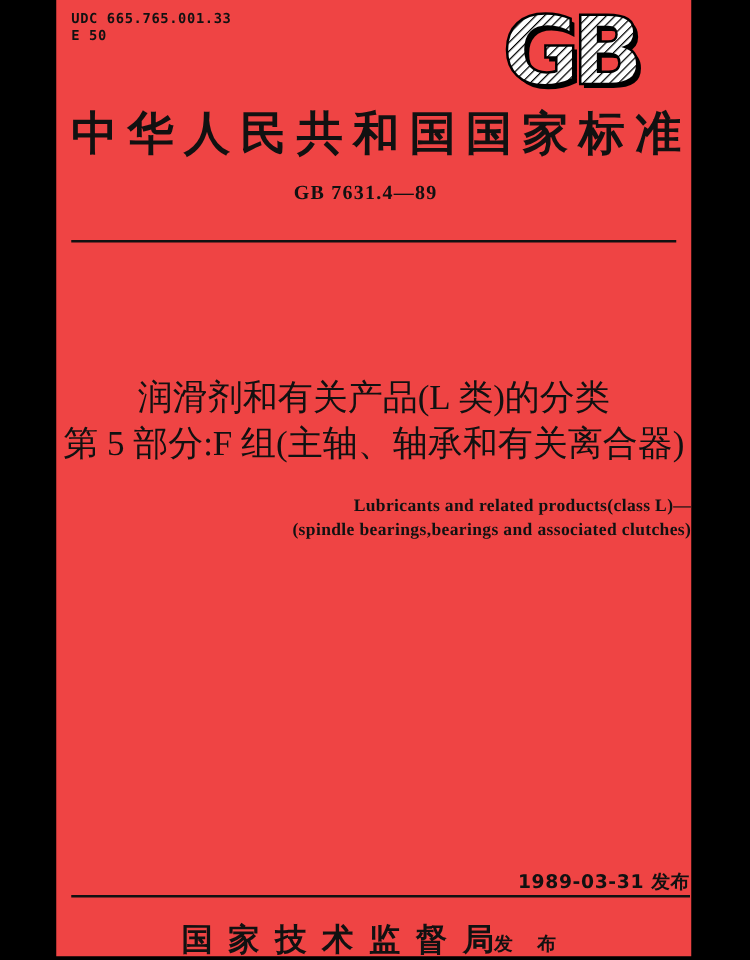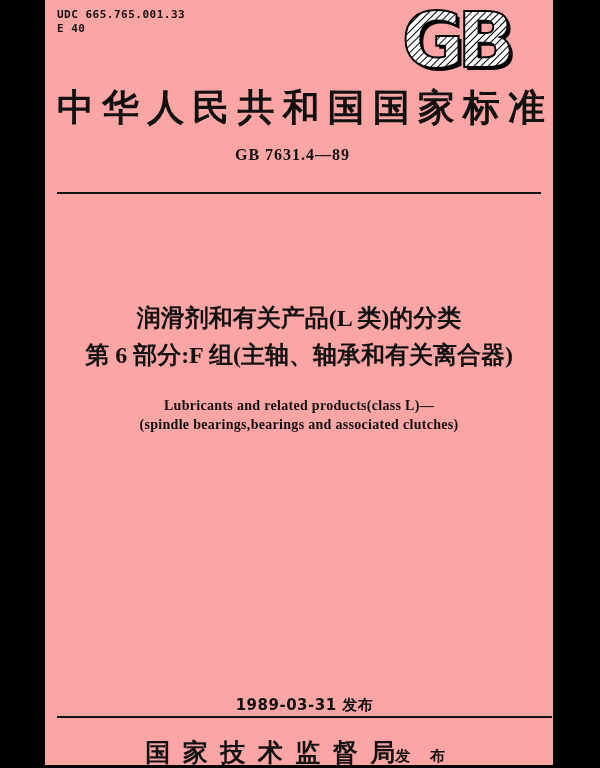--- a/index.html
+++ b/index.html
@@ -1,20 +1,20 @@
 <!DOCTYPE html>
 <html><head>
 <meta charset="utf-8">
 <style>
   * { margin: 0; padding: 0; box-sizing: border-box; }
   html, body { background: #e8e8e8; }
   .page {
     position: relative;
     width: 600px; height: 768px;
-    background: #fca5a5;
+    background: #ef4444;
     color: #111111;
     overflow: hidden;
     font-family: "Liberation Serif", "DejaVu Serif", serif;
   }
   .bar { position: absolute; background: #000000; }
   .bar-left  { left: 0; top: 0; width: 45px; height: 768px; }
   .bar-right { left: 553px; top: 0; width: 47px; height: 768px; }
   .bar-bottom{ left: 0; top: 765px; width: 600px; height: 3px; }
 
   .udc-block {
@@ -39,33 +39,33 @@
     letter-spacing: 1px;
     font-family: "Liberation Serif", "DejaVu Serif", serif;
   }
 
   .rule { position: absolute; background: #111111; height: 2px; }
   .rule-top { left: 57px; top: 192px; width: 484px; }
   .rule-dates { left: 57px; top: 716px; width: 495px; }
 
   .title-cn {
     position: absolute; left: 45px; top: 300px; width: 508px;
-    text-align: center; font-size: 24px; font-weight: bold;
+    text-align: center; font-size: 28px; font-weight: normal;
     line-height: 37px;
   }
 
   .title-en {
     position: absolute; left: 45px; top: 396px; width: 508px;
-    text-align: center; font-size: 14px; font-weight: bold;
+    text-align: right; font-size: 14px; font-weight: bold;
     line-height: 19px; letter-spacing: 0.3px;
   }
 
   .dates-row {
     position: absolute; left: 57px; top: 696px; width: 495px;
-    display: flex; justify-content: center;
+    display: flex; justify-content: flex-end;
     font-family: "DejaVu Sans", "Liberation Sans", sans-serif;
     font-size: 15px; font-weight: 600; letter-spacing: 0.5px;
   }
 
   .publisher-row {
     position: absolute; left: 45px; top: 738px; width: 508px;
     display: flex; justify-content: center; align-items: baseline;
   }
   .publisher-name {
     width: 250px; display: flex; justify-content: space-between;
@@ -78,21 +78,21 @@
 </style>
 </head>
 <body>
 
 <div class="page">
 
   <div class="bar bar-left"></div>
   <div class="bar bar-right"></div>
   <div class="bar bar-bottom"></div>
 
-  <div class="udc-block"><span>UDC 665.765.001.33</span><br><span>E 40</span></div>
+  <div class="udc-block"><span>UDC 665.765.001.33</span><br><span>E 50</span></div>
 
   <svg class="gb-logo" width="122" height="78" viewBox="0 0 122 78">
     <defs>
       <pattern id="hatch" width="5" height="5" patternUnits="userSpaceOnUse" patternTransform="rotate(45)">
         <rect width="5" height="5" fill="#ffffff"></rect>
         <line x1="0" y1="0" x2="0" y2="5" stroke="#000000" stroke-width="2"></line>
       </pattern>
     </defs>
     <text x="64" y="66" text-anchor="middle" font-family="'DejaVu Sans', sans-serif" font-weight="bold" font-size="76" letter-spacing="-7" fill="#000000">GB</text>
     <text x="61" y="63" text-anchor="middle" font-family="'DejaVu Sans', sans-serif" font-weight="bold" font-size="76" letter-spacing="-7" fill="url(#hatch)" stroke="#000000" stroke-width="2">GB</text>
@@ -111,21 +111,21 @@
       <span>标</span>
       <span>准</span>
     </div>
 
   <div class="std-num">GB 7631.4—89</div>
 
   <div class="rule rule-top"></div>
 
   <div class="title-cn">
     <div>润滑剂和有关产品(L 类)的分类</div>
-    <div>第 6 部分:F 组(主轴、轴承和有关离合器)</div>
+    <div>第 5 部分:F 组(主轴、轴承和有关离合器)</div>
   </div>
 
   <div class="title-en">
     <div>Lubricants and related products(class L)—</div>
     <div>(spindle bearings,bearings and associated clutches)</div>
   </div>
 
   <div class="dates-row">
     <span>1989-03-31 发布</span>
   </div>

